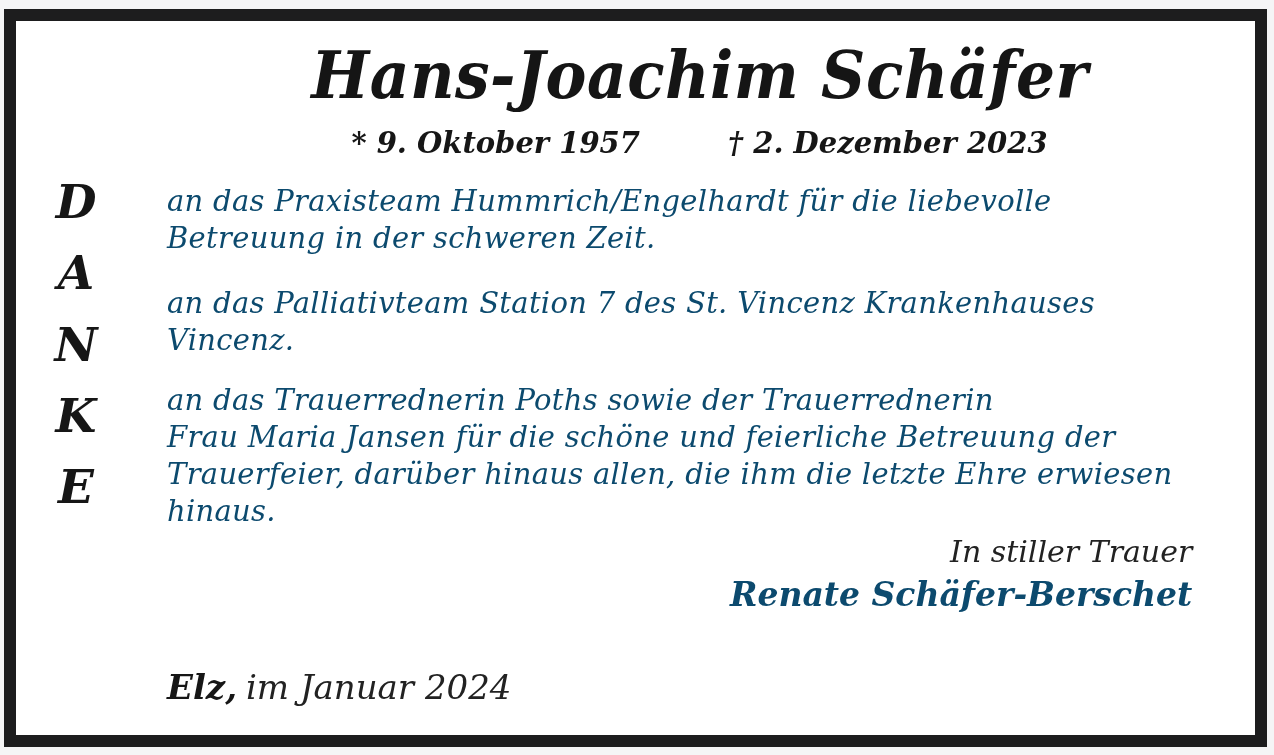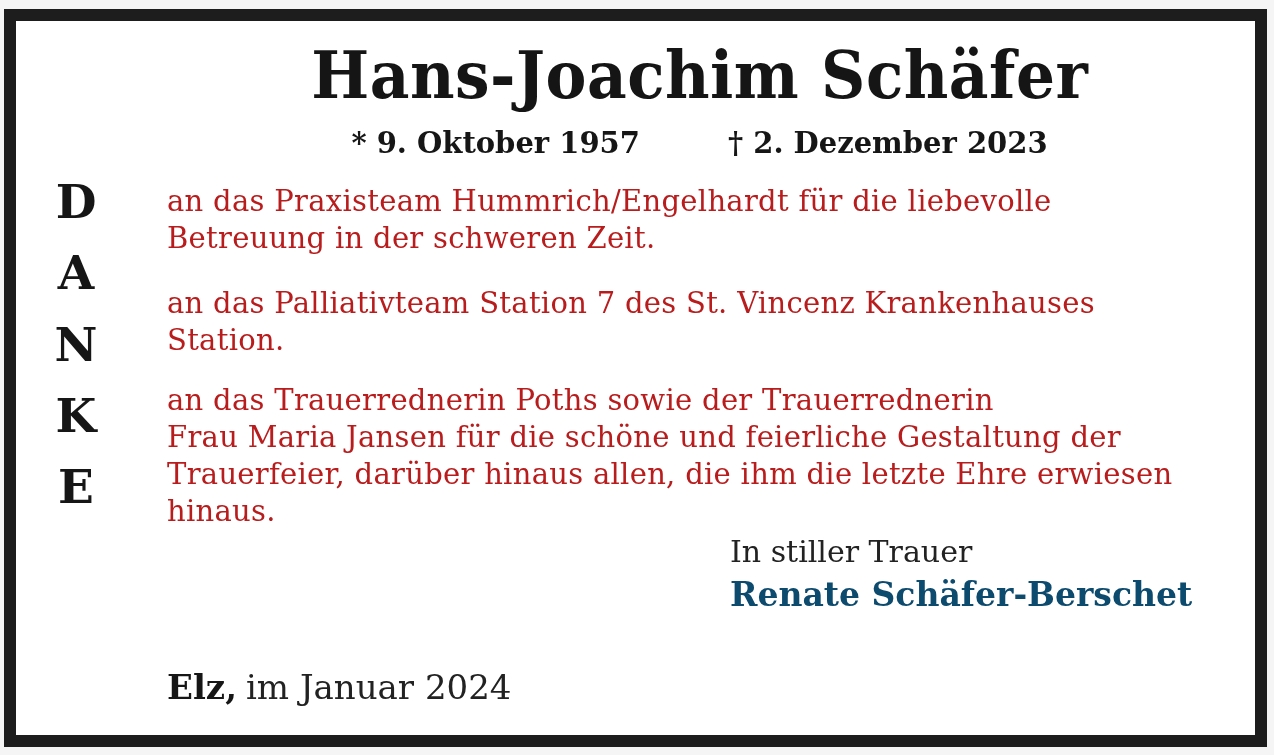--- a/index.html
+++ b/index.html
@@ -8,20 +8,21 @@
     background: #f5f5f6;
     font-family: "DejaVu Serif", serif;
     color: #1b1b1b;
     overflow: hidden;
   }
   .page {
     position: relative;
     width: 1274px;
     height: 755px;
     background: #f5f5f6;
+    font-style: italic;
   }
   .sheet {
     position: absolute;
     left: 4px; top: 9px; right: 7px; bottom: 8px;
     border: 12px solid #1d1d1e;
     background: #ffffff;
   }
   
   .title-wrap {
     position: absolute;
@@ -70,34 +71,35 @@
     font-size: 47px;
     line-height: 47px;
     color: #161616;
   }
   
   .paras {
     position: absolute;
     left: 151px; top: 162px;
     font-size: 29px;
     letter-spacing: 0.3px;
-    color: #b91c1c;
+    color: #0c4a6e;
   }
   .paras .para { margin-top: 0; }
   .paras .para + .para { margin-top: 28px; }
   .paras .para:nth-child(3) { margin-top: 23px; }
   .paras .line {
     line-height: 37px;
     white-space: nowrap;
   }
   
   .signature {
     position: absolute;
     left: 714px; top: 510px;
     white-space: nowrap;
+    text-align: right;
   }
   .closing {
     font-size: 30px;
     line-height: 42px;
     color: #222;
   }
   .mourner {
     font-weight: bold;
     font-size: 33px;
     line-height: 43px;
@@ -140,25 +142,25 @@
       <span>E</span>
     </div>
 
     <div class="paras">
       <div class="para">
         <div class="line">an das Praxisteam Hummrich/Engelhardt für die liebevolle</div>
         <div class="line">Betreuung in der schweren Zeit.</div>
       </div>
       <div class="para">
         <div class="line">an das Palliativteam Station 7 des St. Vincenz Krankenhauses</div>
-        <div class="line">Station.</div>
+        <div class="line">Vincenz.</div>
       </div>
       <div class="para">
         <div class="line">an das Trauerrednerin Poths sowie der Trauerrednerin</div>
-        <div class="line">Frau Maria Jansen für die schöne und feierliche Gestaltung der</div>
+        <div class="line">Frau Maria Jansen für die schöne und feierliche Betreuung der</div>
         <div class="line">Trauerfeier, darüber hinaus allen, die ihm die letzte Ehre erwiesen</div>
         <div class="line">hinaus.</div>
       </div>
     </div>
 
     <div class="signature">
       <div class="closing">In stiller Trauer</div>
       <div class="mourner">Renate Schäfer-Berschet</div>
     </div>
 

